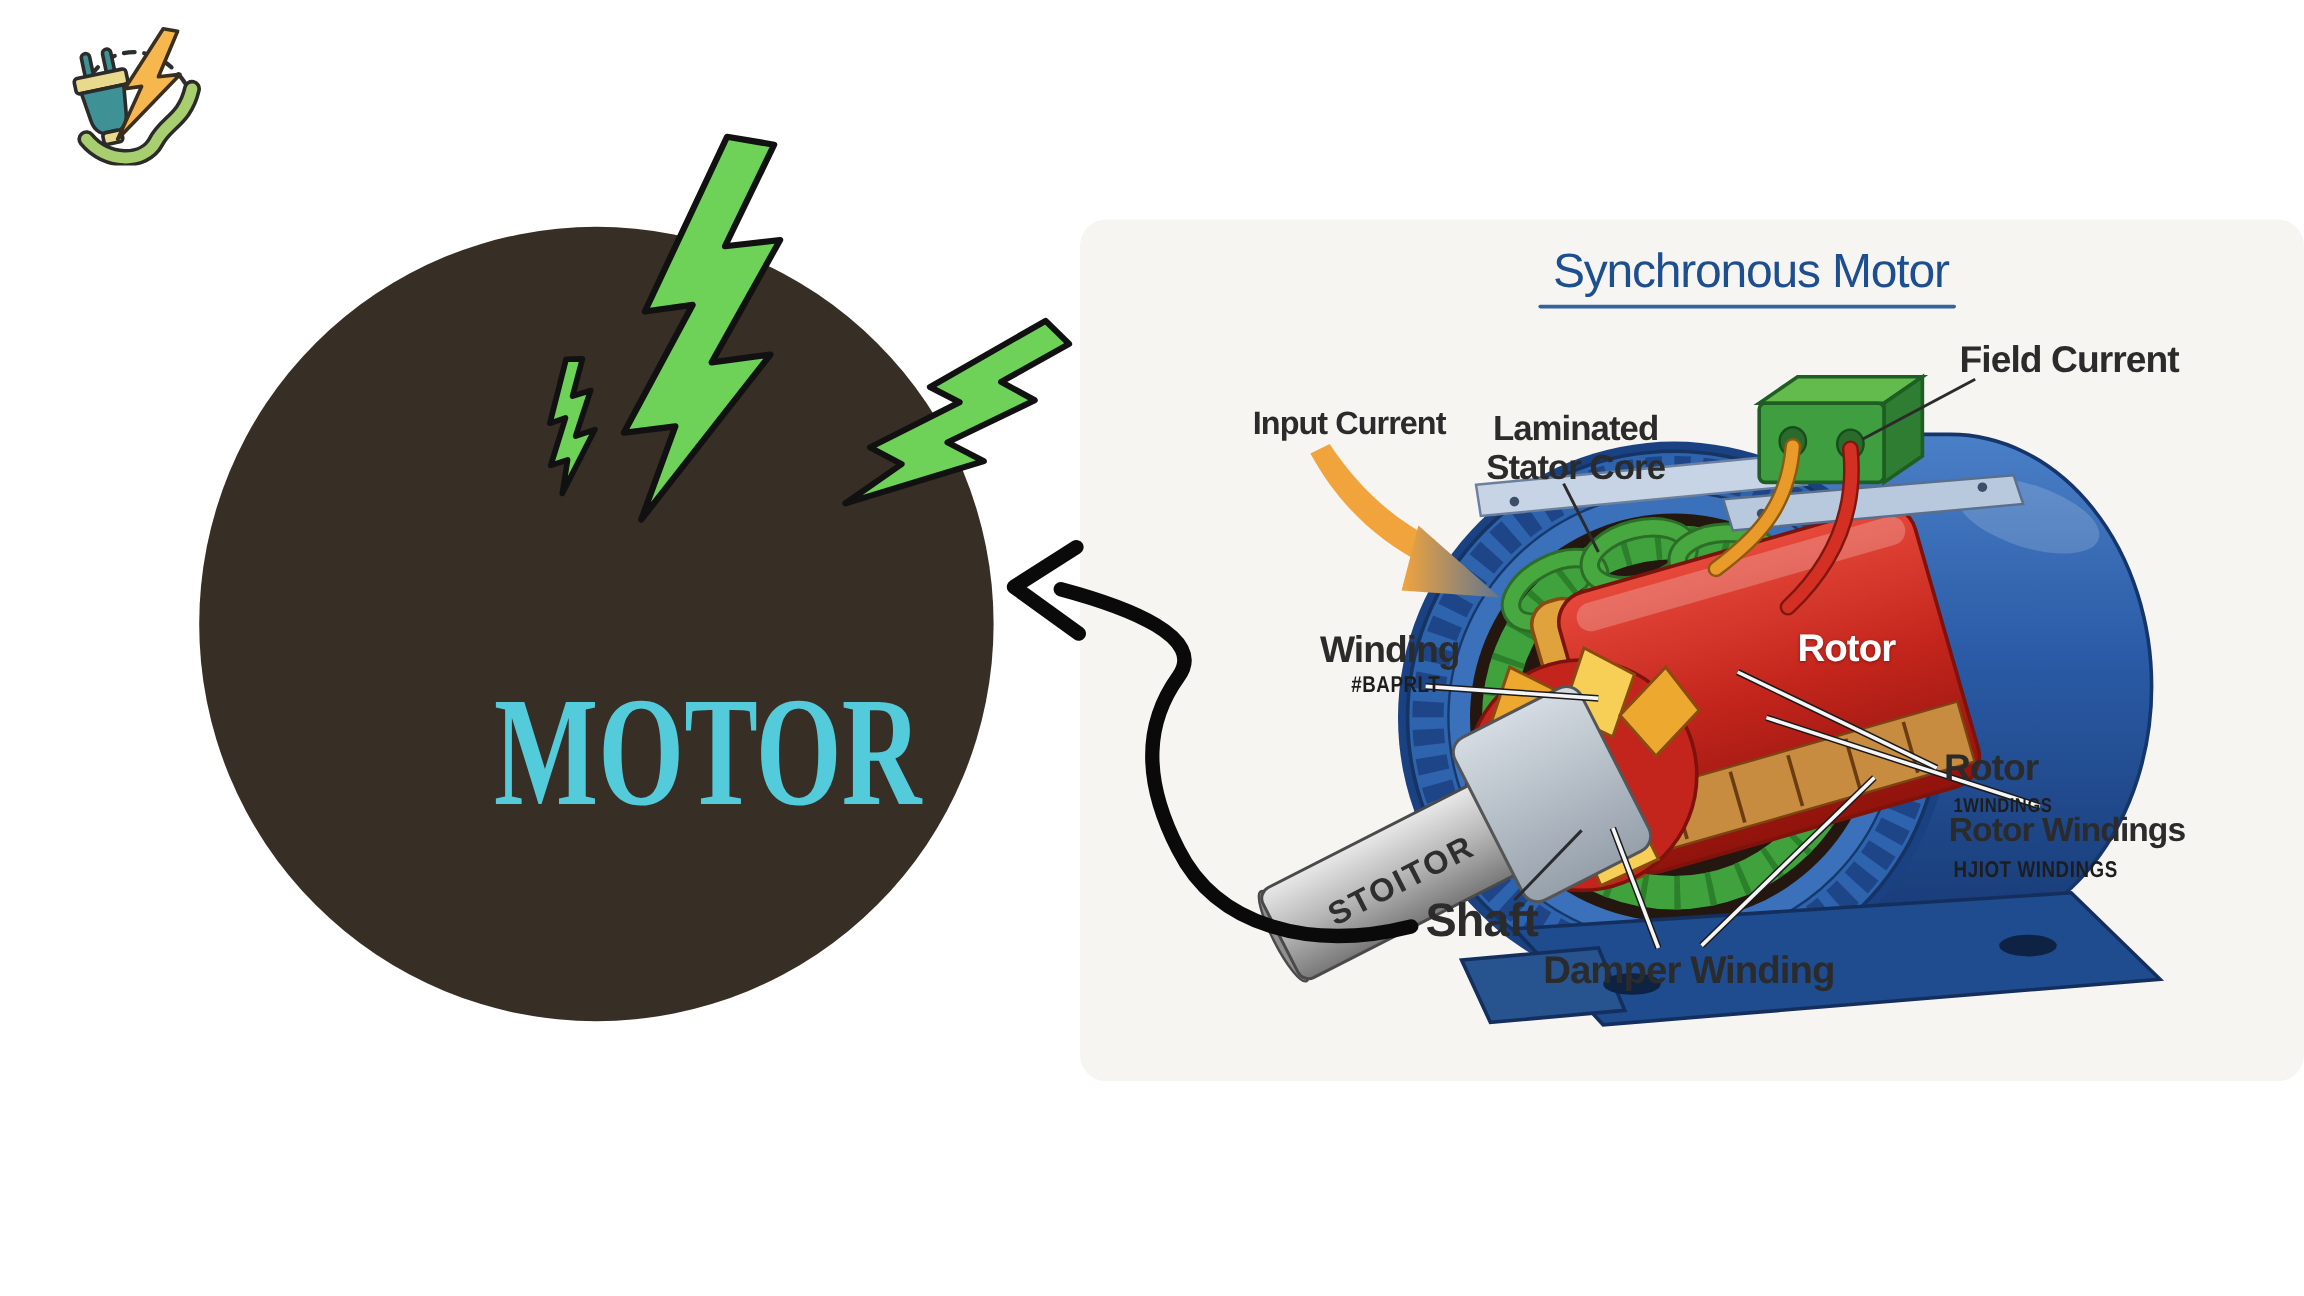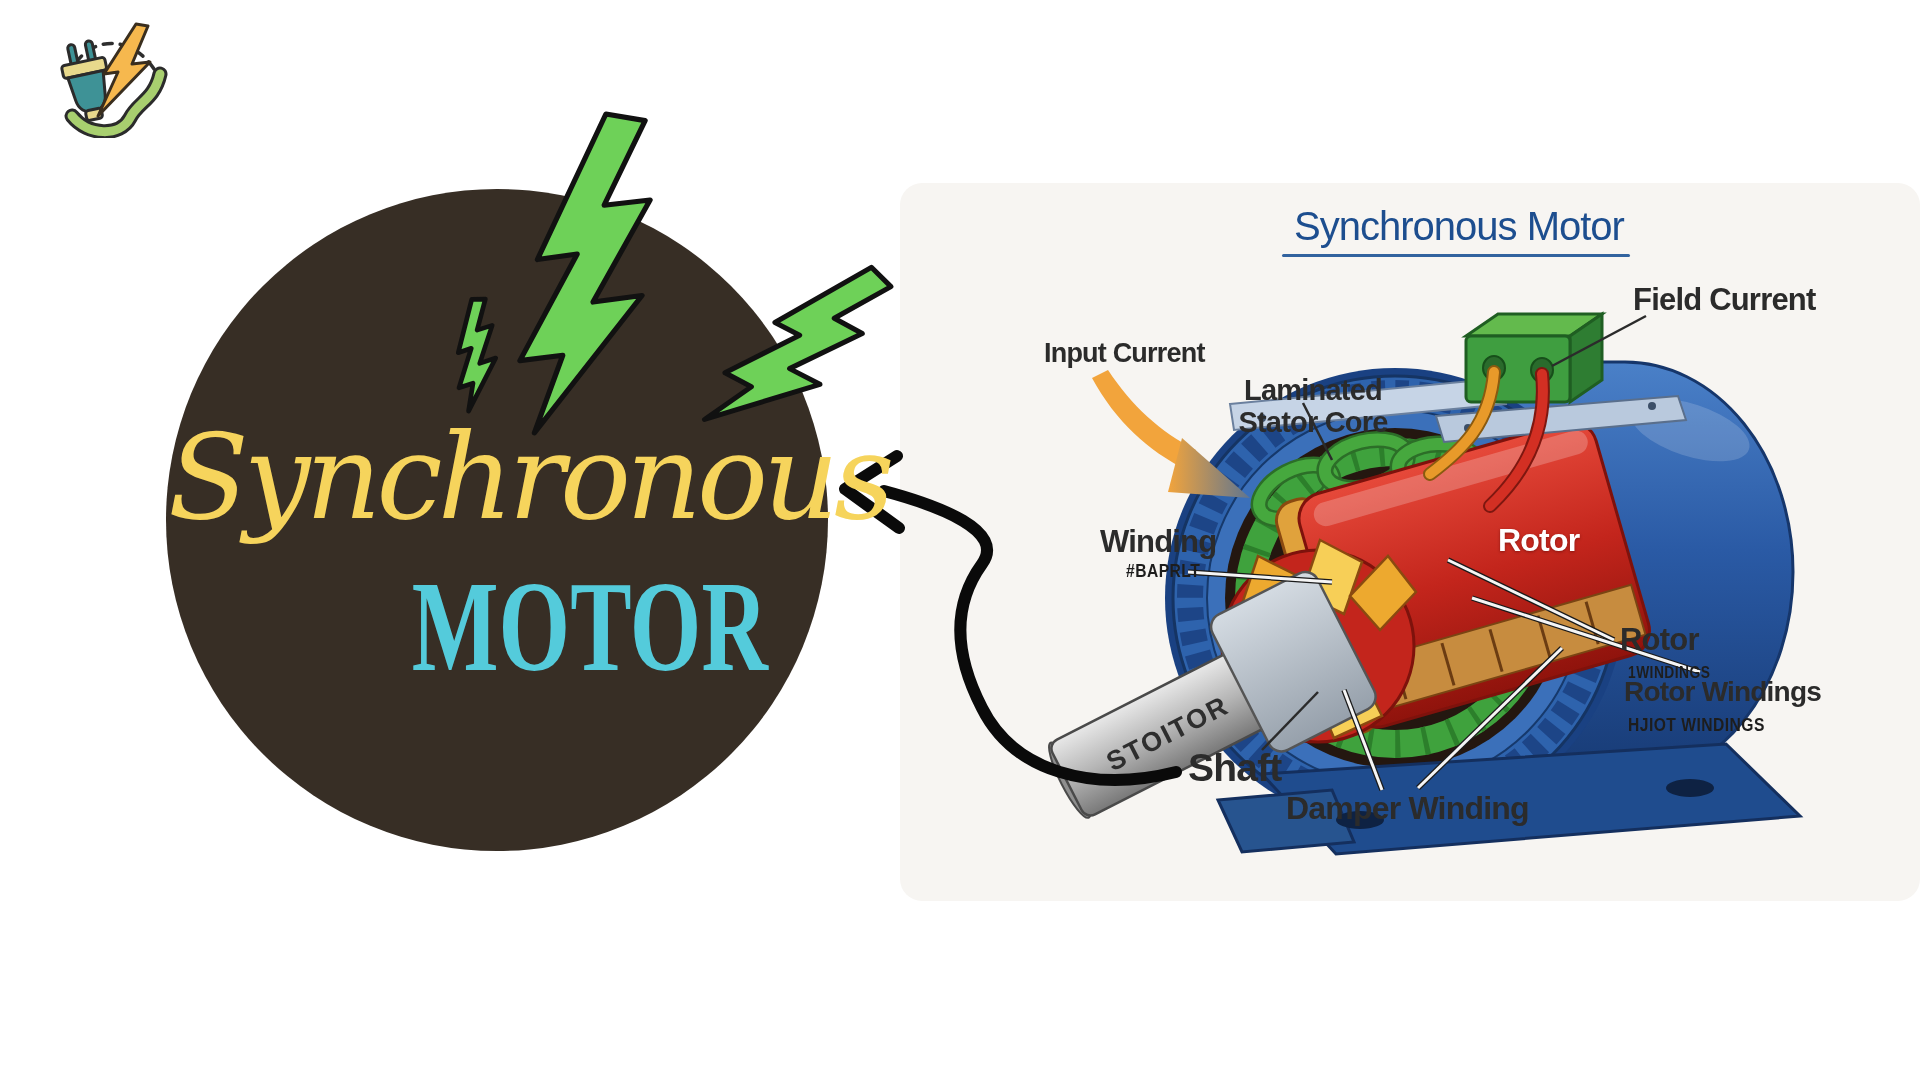--- a/index.html
+++ b/index.html
@@ -10,21 +10,21 @@
          background:#f7f5f2;border-radius:22px;}
   .lbl{position:absolute;font-weight:bold;color:#2b2b2b;white-space:nowrap;
        transform-origin:left top;letter-spacing:-0.8px;}
   .sub{position:absolute;font-weight:bold;color:#1d1d1d;white-space:nowrap;
        transform:scale(0.92,1.12);transform-origin:left top;letter-spacing:0.5px;}
   .title{position:absolute;left:1286px;top:204px;width:346px;text-align:center;
          font-weight:normal;font-size:40px;letter-spacing:-1px;color:#1d4e8f;}
   .title-underline{position:absolute;left:1282px;top:254px;width:348px;height:3px;
          background:#32639f;border-radius:2px;}
   .laminated{position:absolute;left:1222px;top:342px;width:182px;text-align:center;
-         font-weight:bold;font-size:29px;line-height:1.12;color:#2b2b2b;letter-spacing:-0.8px;margin-top:32px;}
+         font-weight:bold;font-size:29px;line-height:1.12;color:#2b2b2b;letter-spacing:-0.8px;}
   .rotor-white{color:#ffffff;text-shadow:0 1px 3px rgba(60,0,0,.45);}
   .script-word{position:absolute;left:168px;top:408px;width:664px;text-align:center;
          font-family:"DejaVu Serif",serif;font-style:italic;font-size:118px;
          color:#f6d45c;letter-spacing:-5px;z-index:6;}
   .caps-word{position:absolute;left:398px;top:552px;width:344px;text-align:center;
          font-family:"Liberation Serif",serif;font-weight:bold;font-size:100px;
          color:#54cbdb;transform:scale(0.92,1.3);transform-origin:center top;
          letter-spacing:0px;z-index:5;}
 </style>
 </head>
@@ -200,21 +200,20 @@
       <polygon stroke-width="9" transform="translate(446,303) rotate(-8) scale(0.52)" points="50,0 10,98 36,93 2,165 30,160 14,212 80,118 48,124 82,55 52,60 76,3"></polygon>
       <polygon stroke-width="4.8" transform="translate(830,235) rotate(38) scale(1.05)" points="50,0 10,98 36,93 2,165 30,160 14,212 80,118 48,124 82,55 52,60 76,3"></polygon>
     </g>
     <g fill="none" stroke="#0a0a0a" stroke-linecap="round" stroke-linejoin="round">
       <path stroke-width="12" d="M1176,772 C1092,793 1014,772 982,708 C950,646 956,600 982,564 C1006,531 940,506 884,491"></path>
       <polyline stroke-width="12" points="897,456 845,489 899,528"></polyline>
     </g>
   </svg>
 
   <div class="caps-word">MOTOR</div>
-  <div class="script-word">Synchronous</div>
 
   <svg style="position:absolute;left:28px;top:16px;" width="150" height="122" viewBox="0 0 150 122">
     <path d="M40,62 C56,18 104,16 128,56" fill="none" stroke="#2e2e2e" stroke-width="3.5" stroke-dasharray="9 8" stroke-linecap="round"></path>
     <g fill="none" stroke-linecap="round">
       <path d="M44,100 C60,120 92,121 102,102 C110,86 126,84 132,58" stroke="#2b2b2b" stroke-width="15"></path>
       <path d="M44,100 C60,120 92,121 102,102 C110,86 126,84 132,58" stroke="#a8cf6f" stroke-width="9"></path>
     </g>
     <g transform="rotate(-12 60 70)" stroke="#2b2b2b" stroke-width="3">
       <rect x="48" y="26" width="7" height="22" rx="3.5" fill="#3e9296"></rect>
       <rect x="66" y="26" width="7" height="22" rx="3.5" fill="#3e9296"></rect>

